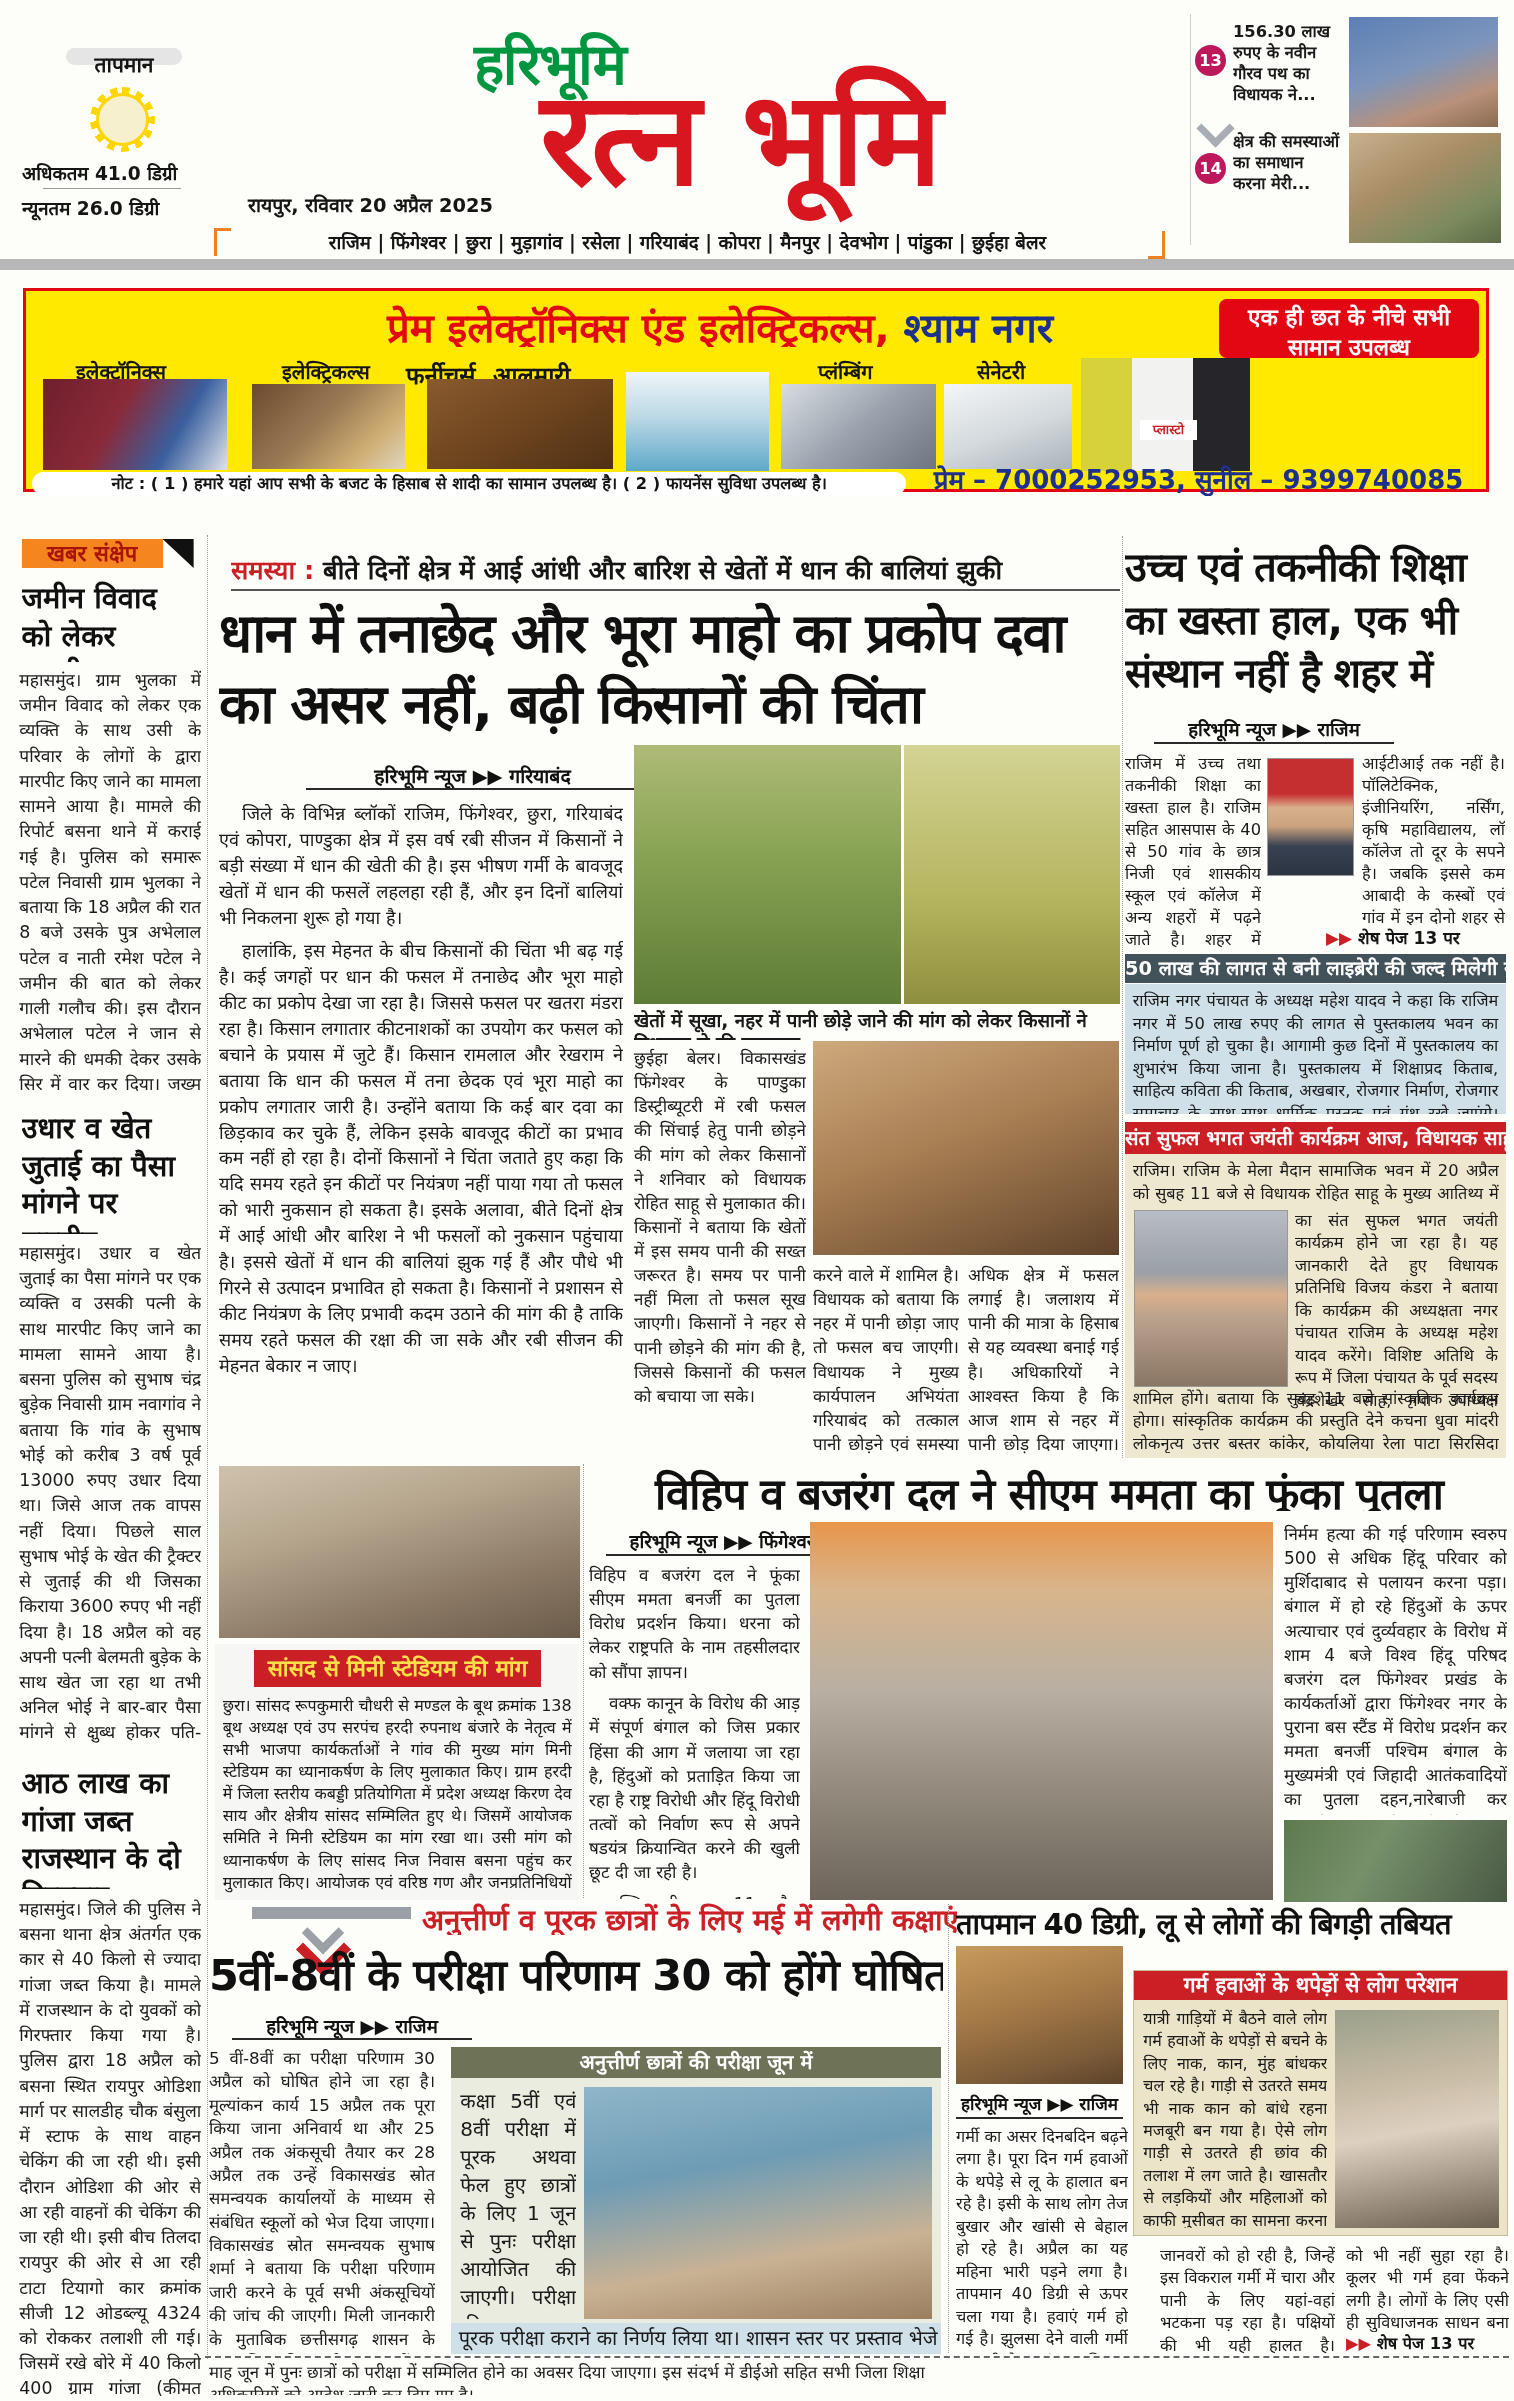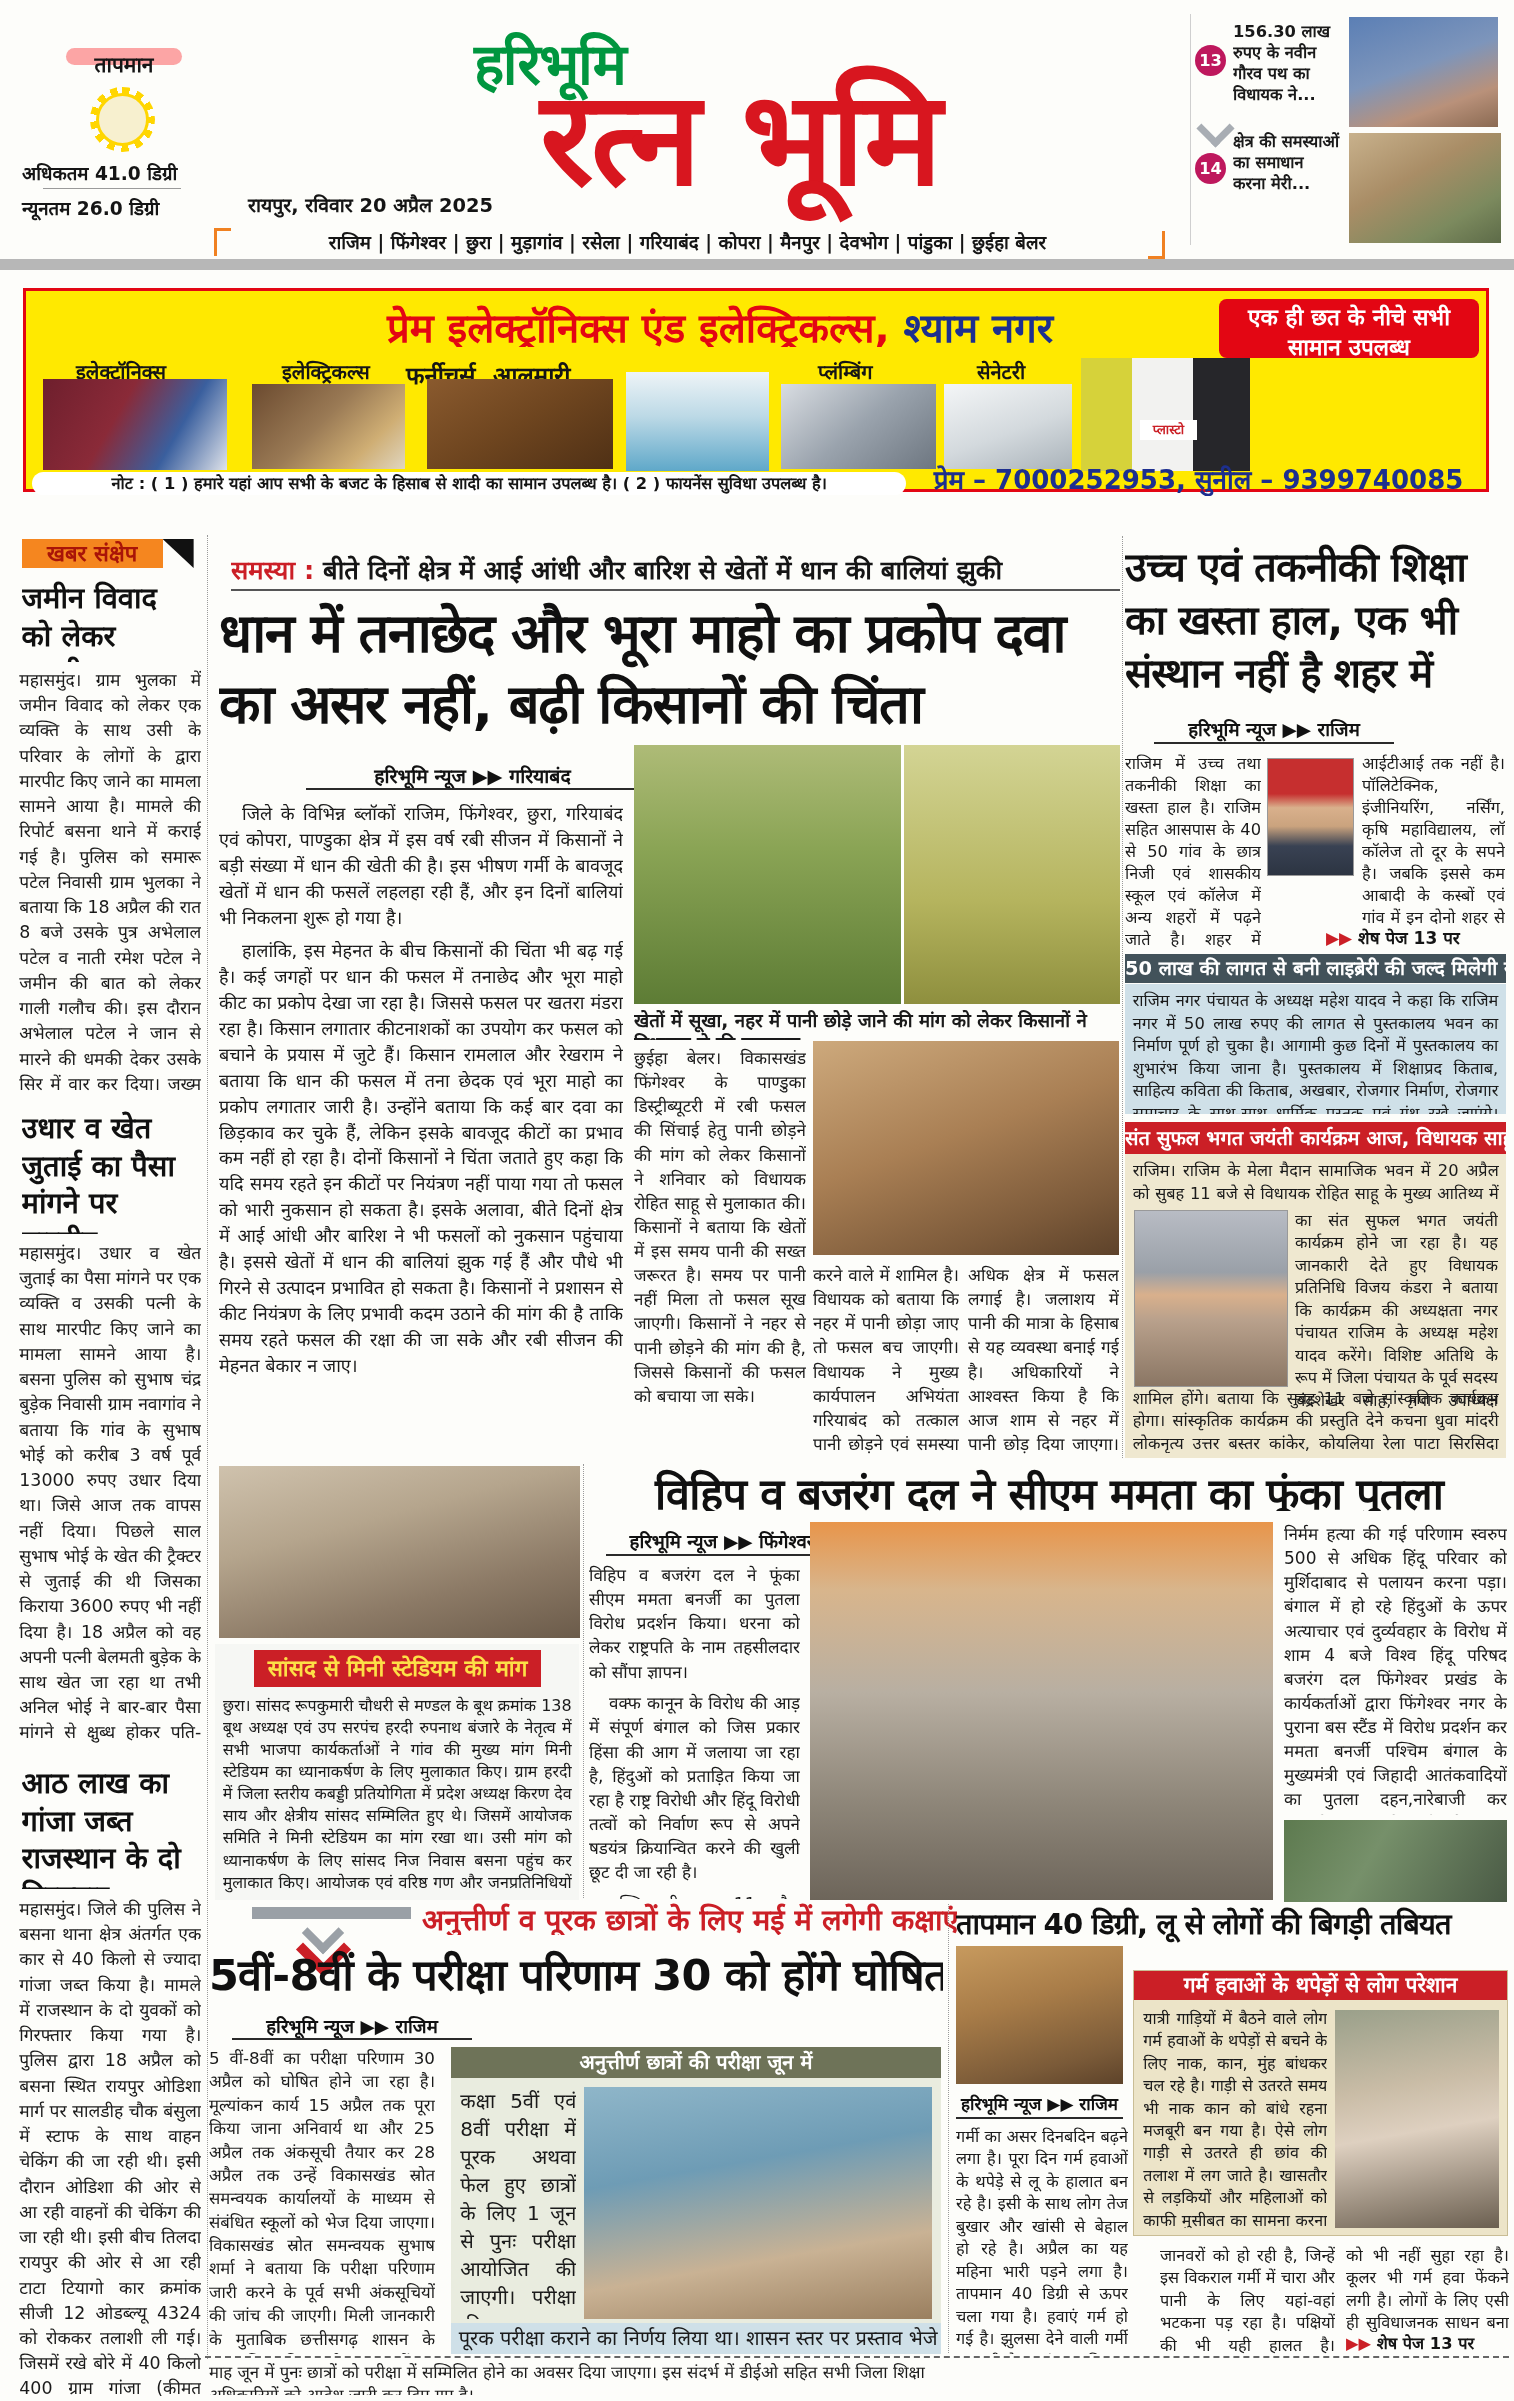--- a/index.html
+++ b/index.html
@@ -17,21 +17,21 @@
   .red{color:#cb1f26;}
   .chev{width:0;height:0;}
   p{margin:0 0 7.7px 0;}
 </style>
 </head>
 <body>
 
 <div id="page">
 
   <div class="a" style="left:0;top:0;width:209px;height:225px;">
-    <div class="a b c" style="left:66px;top:48px;width:116px;height:17px;background:#fca5a5;border-radius:17px;font-size:21px;line-height:34px;">तापमान</div>
+    <div class="a b c" style="left:66px;top:48px;width:116px;height:17px;background:#e5e5e5;border-radius:17px;font-size:21px;line-height:34px;">तापमान</div>
     <div class="a" style="left:90px;top:87px;width:65px;height:65px;border-radius:50%;background:repeating-conic-gradient(#ffd600 0deg 14deg,#fdfdfa 14deg 28deg);"></div>
     <div class="a" style="left:96px;top:93px;width:53px;height:53px;border-radius:50%;background:#f7f0cf;border:3.9px solid #ffd600;box-sizing:border-box;"></div>
     <div class="a b" style="left:22px;top:160px;width:167px;font-size:18.6px;">अधिकतम 41.0 डिग्री</div>
     <div class="a" style="left:43px;top:188px;width:138px;border-top:1.5px solid #9a9a9a;"></div>
     <div class="a b" style="left:22px;top:195px;width:167px;font-size:18.6px;">न्यूनतम 26.0 डिग्री</div>
   </div>
 
   <div class="a b" style="left:474px;top:23px;width:232px;font-size:57px;color:#00963f;letter-spacing:-1.5px;">हरिभूमि</div>
   <div class="a hd c" style="left:341px;top:65px;width:798px;height:174px;font-size:130px;color:#d8161f;line-height:1.15;letter-spacing:-2.3px;">रत्न भूमि</div>
   <div class="a b" style="left:248px;top:191px;width:263px;font-size:19.4px;">रायपुर, रविवार 20 अप्रैल 2025</div>

